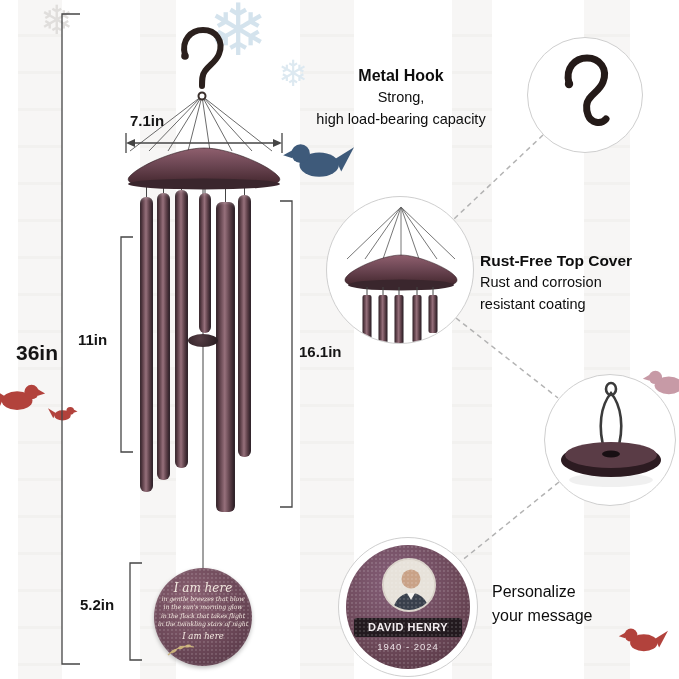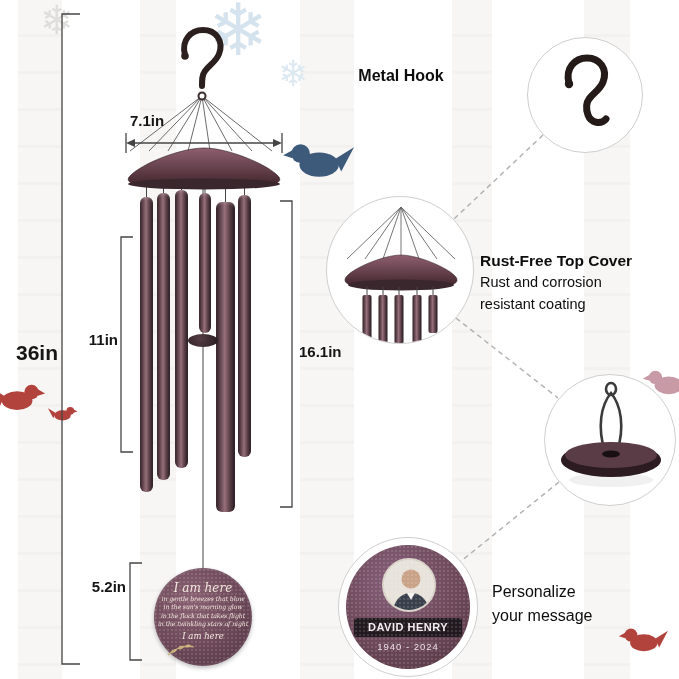--- a/index.html
+++ b/index.html
@@ -26,21 +26,21 @@
         box-shadow:0 2px 4px rgba(0,0,0,.25),inset 0 0 0 2px rgba(255,255,255,.06)}
   .speckle::after{content:"";position:absolute;inset:0;border-radius:inherit;pointer-events:none;
         background-image:radial-gradient(rgba(255,255,255,.2) .6px,transparent .9px);background-size:4px 4px}
   .pendant .op{font:italic 12px "DejaVu Serif",serif;padding-top:13px}
   .pendant .pl{font:italic 6.2px "DejaVu Serif",serif;line-height:1.35;letter-spacing:-.1px}
   .pendant .cl{font:italic 8.5px "DejaVu Serif",serif;margin-top:3px}
   .laurel{position:absolute;left:12px;bottom:9px}
   
   .dim{position:absolute;z-index:6;font-weight:bold;color:#151515;font-size:15px}
   .dim.big{font-size:21px}
-  .r{text-align:right}.c{text-align:center}
+  .r{text-align:left}.c{text-align:center}
   
   .cc{position:absolute;z-index:5;border-radius:50%;background:#fff;border:1.5px solid #cfcfcf;overflow:hidden}
   .ct{position:absolute;z-index:6;color:#0d0d0d}
   .ct .t{font-weight:bold;font-size:16px;line-height:1.45}
   .ct .d{font-size:14.5px;line-height:1.5}
   .pre{white-space:pre-line}
   
   .memdisc{position:absolute;inset:7px;border-radius:50%;
         background:radial-gradient(circle at 40% 30%,#86607a,#6b4757 58%,#50333f)}
   .memphoto{position:absolute;left:36px;top:13px;width:54px;height:54px;border-radius:50%;
@@ -170,30 +170,32 @@
       <ellipse cx="8" cy="10" rx="3" ry="1.5" fill="#c9b078" transform="rotate(-30 8 10)"></ellipse>
       <ellipse cx="15" cy="6.5" rx="3" ry="1.5" fill="#c9b078" transform="rotate(-20 15 6.5)"></ellipse>
       <ellipse cx="22" cy="5" rx="3" ry="1.5" fill="#c9b078" transform="rotate(-10 22 5)"></ellipse>
     </svg>
   </div>
 
   <div class="dim big c" style="left:14px;top:341px;width:46px">36in</div>
   <div class="dim" style="left:130px;top:112px">7.1in</div>
   <div class="dim r" style="left:78px;top:331px;width:40px">11in</div>
   <div class="dim" style="left:299px;top:343px">16.1in</div>
-  <div class="dim r" style="left:80px;top:578px;width:46px">5.2in</div>
+  <div class="dim r" style="left:80px;top:596px;width:46px">5.2in</div>
 
   <div class="cc" style="left:527px;top:37px;width:116px;height:116px">
     <svg style="position:absolute;left:28px;top:14px" width="60" height="84" viewBox="0 0 60 84">
       <path d="M13 31 C9 16 19 6 31 6 C44 6 52 17 47 30 C44 38 37 41 33 47 C30 51 30 57 32 63 C35 71 45 73 50 67" fill="none" stroke="#241a18" stroke-width="7" stroke-linecap="round"></path>
       <circle cx="13" cy="32" r="4.2" fill="#241a18"></circle>
     </svg>
   </div>
   <div class="ct c" style="left:296px;top:64px;width:210px">
     <div class="t">Metal Hook</div>
+    <div class="d pre">Strong,
+high load-bearing capacity</div>
   </div>
 
   <div class="cc" style="left:326px;top:196px;width:148px;height:148px">
     <svg width="148" height="148" viewBox="0 0 148 148">
       <defs>
         <linearGradient id="covGrad2" x1="0" y1="0" x2="0" y2="1">
           <stop offset="0" stop-color="#8f5f6e"></stop>
             <stop offset=".45" stop-color="#6d4754"></stop>
             <stop offset="1" stop-color="#45282f"></stop>
         </linearGradient>

